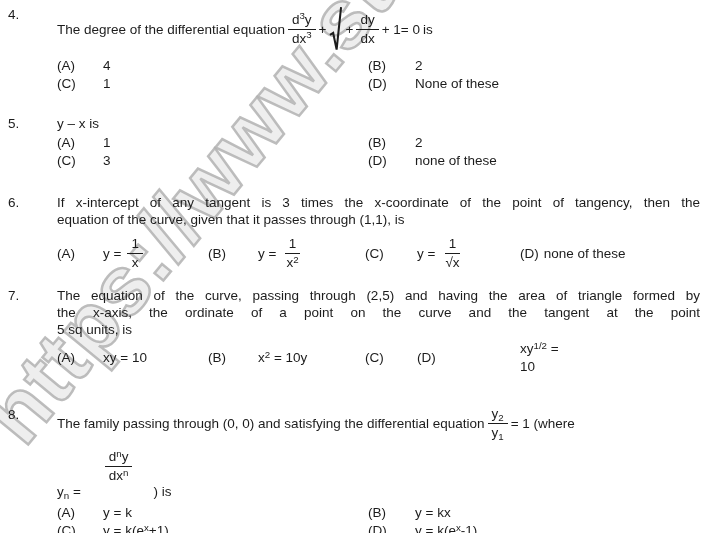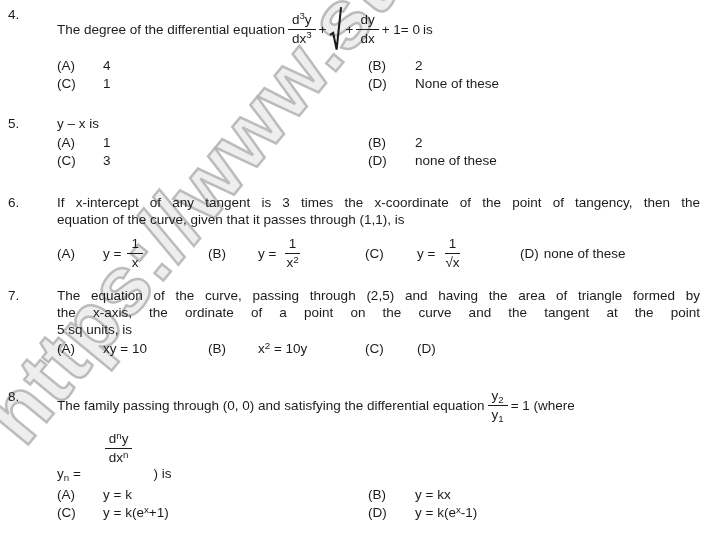--- a/index.html
+++ b/index.html
@@ -160,20 +160,21 @@
         <div class="jline">The equation of the curve, passing through (2,5) and having the area of triangle formed by</div>
         <div class="jline">the x-axis, the ordinate of a point on the curve and the tangent at the point</div>
         <div>5 sq units, is</div>
         <div class="opts fourwide mt2">
           <span>(A)</span>
           <span>xy = 10</span>
           <span>(B)</span>
           <span>x<sup>2</sup> = 10y</span>
           <span>(C)</span>
           <span>(D)</span>
+          <span>xy<sup>1/2</sup> = 10</span>
         </div>
       </div>
     </div>
 
     <div class="q q8">
       <div class="qnum">8.</div>
       <div class="qbody">
         <div class="eqline">
           <span class="txt">The family passing through (0, 0) and satisfying the differential equation</span>
           <span class="frac">

